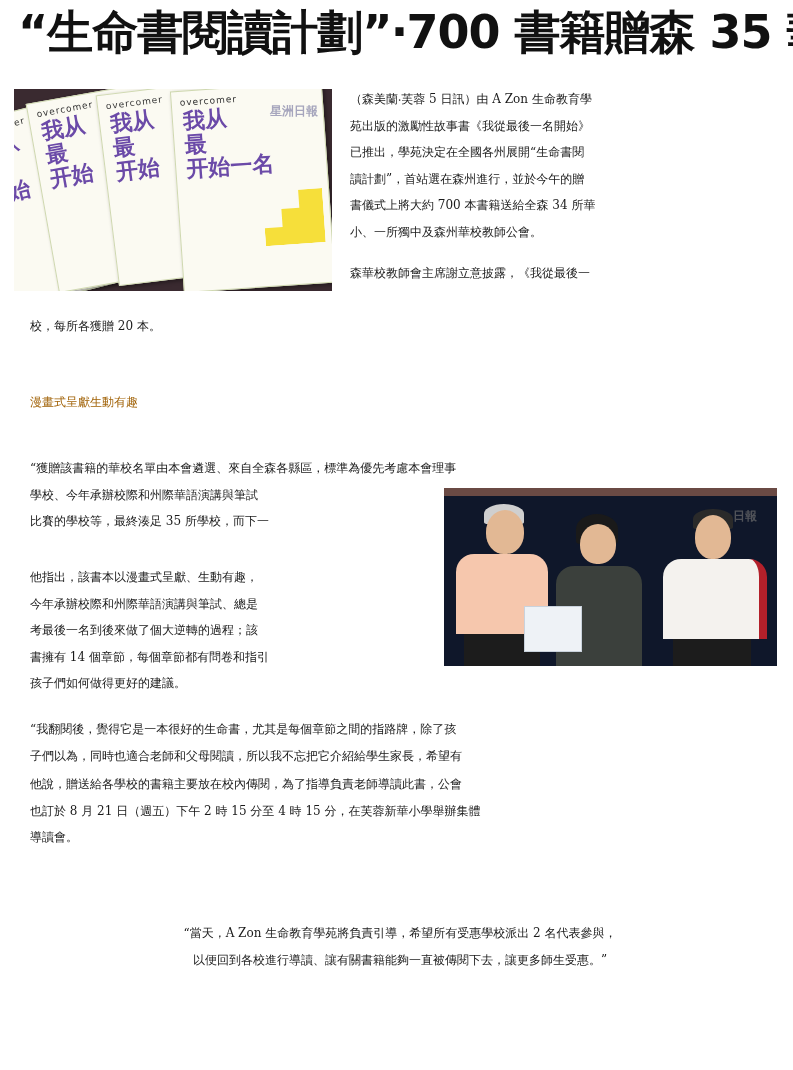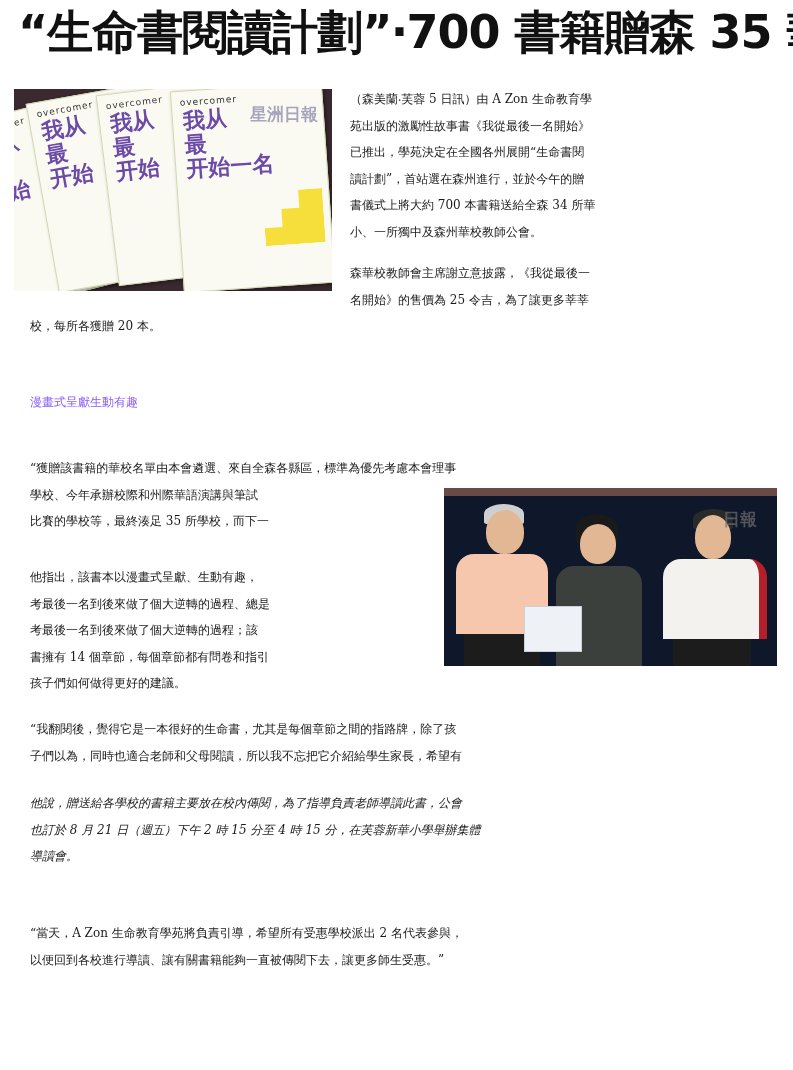--- a/index.html
+++ b/index.html
@@ -9,30 +9,30 @@
               font-family: "DejaVu Sans", "Liberation Sans", sans-serif;
               font-weight: bold; font-size: 46px; line-height: 52px; letter-spacing: -1px; color: #111; white-space: nowrap; }
   .p { position: absolute; font-size: 12px; line-height: 26.5px; margin: 0; }
   .photo { position: absolute; overflow: hidden; }
   .books { left: 14px; top: 89px; width: 318px; height: 202px; background: #3a2a30; }
   .book { position: absolute; width: 120px; height: 190px; background: #fbfaf2; border: 1px solid #cfd8b0;
           transform-origin: bottom left; box-shadow: 2px 2px 4px rgba(0,0,0,0.4); }
   .book .ov { position: absolute; top: 6px; left: 8px; font-family: "DejaVu Sans", sans-serif; font-size: 9px; color: #333; letter-spacing: 1px; }
   .book .tt { position: absolute; top: 18px; left: 10px; font-family: "DejaVu Sans", sans-serif; font-weight: bold; font-size: 22px; line-height: 24px; color: #6b4aa8; }
   .book .stair { position: absolute; right: 6px; bottom: 40px; width: 60px; height: 60px; background: #f6df3a; clip-path: polygon(0 100%, 0 70%, 30% 70%, 30% 40%, 60% 40%, 60% 10%, 100% 10%, 100% 100%); }
-  .watermark { position: absolute; font-family: Liberation Serif, serif; color: rgba(120,120,160,0.65); font-size: 17px; font-weight: bold; }
+  .watermark { position: absolute; font-family: Liberation Serif, serif; color: rgba(120,120,160,0.65); font-size: 12px; font-weight: bold; }
   .ceremony { left: 444px; top: 488px; width: 333px; height: 178px; background: #0f172a; }
   .ceremony .beam { position: absolute; left: 0; top: 0; width: 100%; height: 8px; background: #6a4a44; }
   .person { position: absolute; bottom: 0; }
   .head { position: absolute; border-radius: 50% 50% 46% 46%; background: #e2b894; }
   .hair { position: absolute; border-radius: 50% 50% 10% 10%; }
   .body { position: absolute; border-radius: 18px 18px 0 0; }
   .pants { position: absolute; background: #1c1c1c; }
   .gift { position: absolute; left: 80px; top: 118px; width: 56px; height: 44px; background: #eef2f6; border: 1px solid #c9d2dc; }
-  .subhead { color: #8b5cf6; }
+  .subhead { color: #a16207; }
 </style>
 </head>
 <body>
 
 <div class="headline">“生命書閱讀計劃”‧700 書籍贈森 35 華校</div>
 
 <div class="photo books">
   <div class="book" style="left:-10px; top:30px; transform: rotate(-14deg);">
     <div class="ov">overcomer</div>
     <div class="tt">
@@ -73,21 +73,20 @@
   <div>（森美蘭‧芙蓉 5 日訊）由 A Zon 生命教育學</div>
     <div>苑出版的激勵性故事書《我從最後一名開始》</div>
     <div>已推出，學苑決定在全國各州展開“生命書閱</div>
   <div>讀計劃”，首站選在森州進行，並於今午的贈</div>
     <div>書儀式上將大約 700 本書籍送給全森 34 所華</div>
     <div>小、一所獨中及森州華校教師公會。</div>
 </div>
 
 <div class="p" style="left:350px; top:260px; width:410px;">
   <div>森華校教師會主席謝立意披露，《我從最後一</div>
-    <div>名開始》的售價為 25 令吉，為了讓更多莘莘</div>
 </div>
 <div class="p" style="left:30px; top:313px; width:740px;">
     <div>校，每所各獲贈 20 本。</div>
 </div>
 
 <div class="p subhead" style="left:30px; top:389px;">漫畫式呈獻生動有趣</div>
 
 <div class="p" style="left:30px; top:438px; width:740px;margin-top:17px;">
   <div>“獲贈該書籍的華校名單由本會遴選、來自全森各縣區，標準為優先考慮本會理事</div>
     <div>學校、今年承辦校際和州際華語演講與筆試</div>
@@ -112,33 +111,33 @@
     <div class="hair" style="left:34px; top:8px; width:40px; height:20px; background:#2a2a2a;"></div>
     <div class="head" style="left:36px; top:14px; width:36px; height:44px;"></div>
     <div class="body" style="left:4px; top:58px; width:96px; height:80px; background:#f4f2ee; border-right:8px solid #b3202a;"></div>
     <div class="pants" style="left:14px; top:138px; width:78px; height:27px;"></div>
   </div>
   <div class="watermark" style="right:20px; top:20px; color:rgba(110,110,110,0.7);">日報</div>
 </div>
 
 <div class="p" style="left:30px; top:564px; width:410px;">
   <div>他指出，該書本以漫畫式呈獻、生動有趣，</div>
-    <div>考最後一名到後來做了個大逆轉的過程、總是</div>
+    <div>今年承辦校際和州際華語演講與筆試、總是</div>
     <div>考最後一名到後來做了個大逆轉的過程；該</div>
   <div>書擁有 14 個章節，每個章節都有問卷和指引</div>
     <div>孩子們如何做得更好的建議。</div>
 </div>
 
 <div class="p" style="left:30px; top:716px; width:740px;">
   <div>“我翻閱後，覺得它是一本很好的生命書，尤其是每個章節之間的指路牌，除了孩</div>
     <div>子們以為，同時也適合老師和父母閱讀，所以我不忘把它介紹給學生家長，希望有</div>
 </div>
 
-<div class="p" style="left:30px; top:790px; width:740px;font-style:italic;">
+<div class="p" style="left:30px; top:771px; width:740px;">
   <div>他說，贈送給各學校的書籍主要放在校內傳閱，為了指導負責老師導讀此書，公會</div>
     <div>也訂於 8 月 21 日（週五）下午 2 時 15 分至 4 時 15 分，在芙蓉新華小學舉辦集體</div>
     <div>導讀會。</div>
 </div>
 
-<div class="p" style="left:30px; top:920px; width:740px;">
+<div class="p" style="left:30px; top:920px; width:740px;text-align:center;">
   <div>“當天，A Zon 生命教育學苑將負責引導，希望所有受惠學校派出 2 名代表參與，</div>
     <div>以便回到各校進行導讀、讓有關書籍能夠一直被傳閱下去，讓更多師生受惠。”</div>
 </div>
 
 </body></html>

